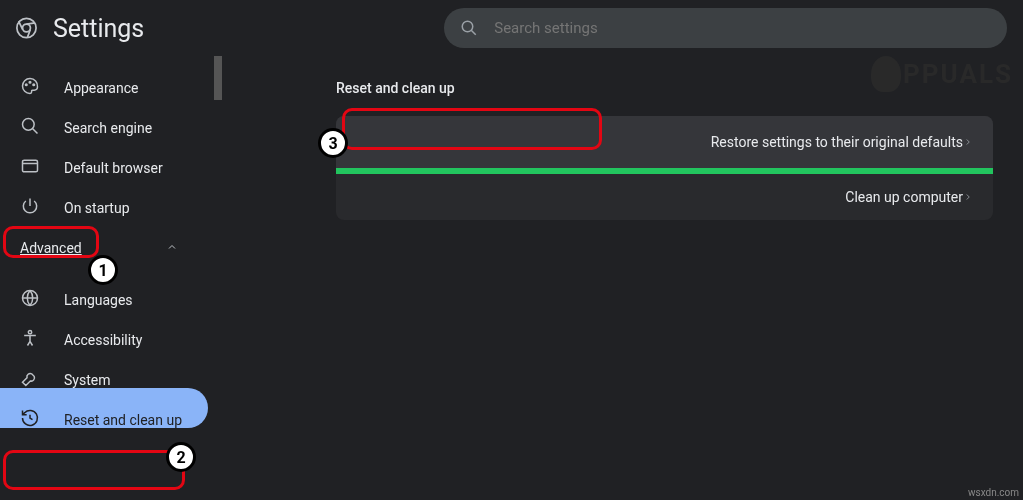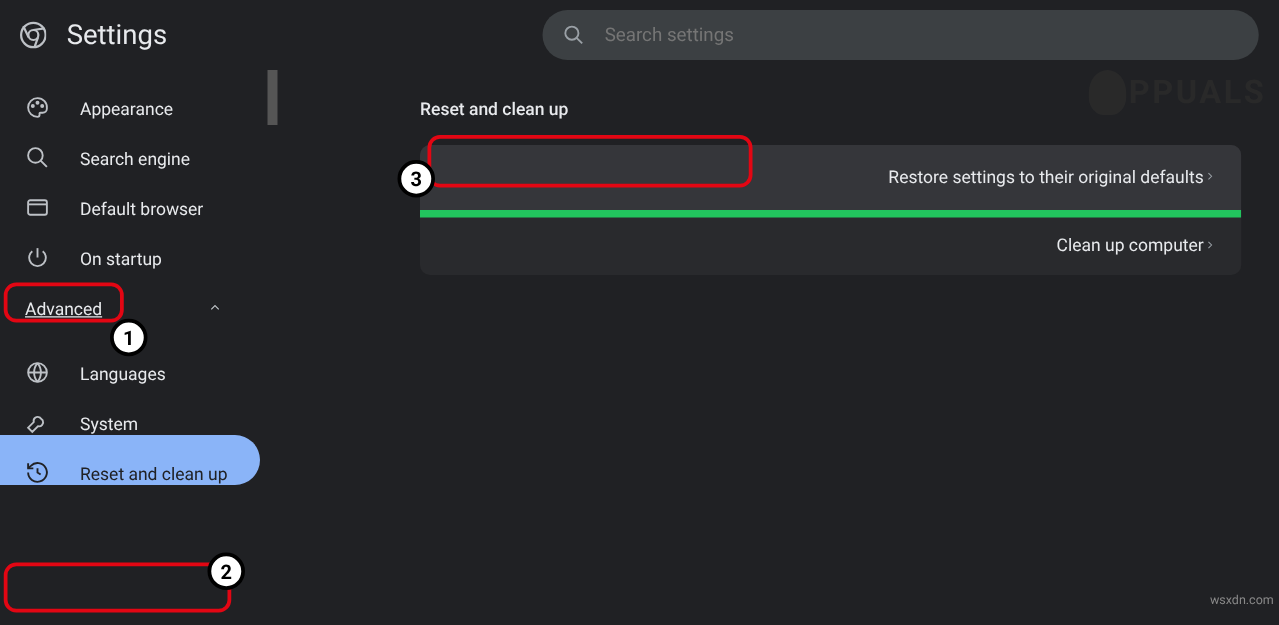--- a/index.html
+++ b/index.html
@@ -1,20 +1,20 @@
 <!DOCTYPE html>
 <html><head>
   <meta charset="utf-8">
   <style>
     * { margin: 0; padding: 0; box-sizing: border-box; font-family: Roboto, Arial, sans-serif; }
     body { background: #202124; color: #e8eaed; width: 1023px; height: 500px; overflow: hidden; position: relative; }
 
     .header { display: flex; align-items: center; height: 56px; padding: 0 16px; }
     .chrome-logo { width: 24px; height: 24px; margin-right: 16px; }
-    .header-title { font-size: 22px; color: #e8eaed; font-weight: 400; }
+    .header-title { font-size: 25px; color: #e8eaed; font-weight: 400; }
     .search-bar { margin-left: 300px; display: flex; align-items: center; background: #3c4043; border-radius: 20px; height: 40px; width: 640px; padding: 0 16px; }
     .search-bar svg { margin-right: 16px; flex-shrink: 0; }
     .search-input { background: transparent; border: none; outline: none; color: #bdc1c6; font-size: 15px; flex: 1; }
 
     .layout { display: flex; height: 444px; }
     .sidebar { width: 222px; padding-right: 4px; position: relative; }
     .sb-track { position: absolute; right: 0; top: 0; bottom: 0; width: 8px; }
     .sb-thumb { position: absolute; right: 0; top: 0; width: 8px; height: 44px; background: #555; border-radius: 0; }
 
     .nav { list-style: none; }
@@ -31,21 +31,21 @@
     .card { background: #292a2d; border-radius: 8px; overflow: hidden; }
     .row { display: flex; align-items: center; justify-content: flex-end; height: 52px; padding: 0 20px; font-size: 14px; color: #e8eaed; cursor: pointer; }
     .row + .row { border-top: 6px solid #22c55e; }
     .row.hover { background: #35363a; }
 
     .annot-box { position: absolute; border: 3px solid #e30613; border-radius: 10px; pointer-events: none; z-index: 10; }
     .annot-num { position: absolute; width: 30px; height: 30px; background: #fff; border: 3px solid #000; border-radius: 50%; display: flex; align-items: center; justify-content: center; font-weight: 700; font-size: 16px; color: #000; z-index: 11; pointer-events: none; }
     .watermark { position: absolute; top: 56px; right: 10px; font-size: 26px; font-weight: 700; color: #2b2b2b; letter-spacing: 2px; z-index: 5; opacity: 0.85; pointer-events:none; display:flex; align-items:center; }
     .watermark .dude { width: 30px; height: 36px; background: #2b2b2b; border-radius: 50% 50% 40% 40%; margin-right: 2px; position: relative; }
 
-    .corner { position: absolute; bottom: 12px; right: 0; font-size: 10px; color: #888; padding: 2px 4px; z-index: 20; }
+    .corner { position: absolute; bottom: 0; right: 0; font-size: 10px; color: #888; padding: 2px 4px; z-index: 20; }
   </style>
 </head>
 <body>
 
 <div class="header">
   <svg class="chrome-logo" viewBox="0 0 24 24">
     <circle cx="12" cy="12" r="11" fill="none" stroke="#bdc1c6" stroke-width="2"></circle>
     <circle cx="12" cy="12" r="4.5" fill="none" stroke="#bdc1c6" stroke-width="2"></circle>
     <path d="M12 7.5 L22 6 M7.7 14 L3 4 M16.3 14 L13 23" stroke="#bdc1c6" stroke-width="2"></path>
   </svg>
@@ -118,20 +118,29 @@
           <svg width="20" height="20" viewBox="0 0 24 24" fill="none" stroke="#bdc1c6" stroke-width="1.8">
               <circle cx="12" cy="12" r="9"></circle>
               <path d="M3 12h18M12 3a14 14 0 0 1 0 18M12 3a14 14 0 0 0 0 18"></path>
             </svg>
         </span>
         <span>Languages</span>
       </li>
       <li class="nav-item">
         <span class="icon-slot">
           <svg width="20" height="20" viewBox="0 0 24 24" fill="none" stroke="#bdc1c6" stroke-width="1.8">
+              <circle cx="12" cy="5" r="2"></circle>
+              <path d="M5 9h14M12 9v7M9 21l3-5 3 5"></path>
+            </svg>
+        </span>
+        <span>Accessibility</span>
+      </li>
+      <li class="nav-item">
+        <span class="icon-slot">
+          <svg width="20" height="20" viewBox="0 0 24 24" fill="none" stroke="#bdc1c6" stroke-width="1.8">
               <path d="M14 7a4 4 0 0 0-5.6 4.6L3 17l4 4 5.4-5.4A4 4 0 0 0 17 10l-3-3z"></path>
             </svg>
         </span>
         <span>System</span>
       </li>
       <li class="nav-item active">
         <span class="icon-slot">
           <svg width="20" height="20" viewBox="0 0 24 24" fill="none" stroke="#202124" stroke-width="1.8">
               <path d="M3 12a9 9 0 1 0 2.6-6.4L3 8"></path>
               <polyline points="3 3 3 8 8 8"></polyline>

